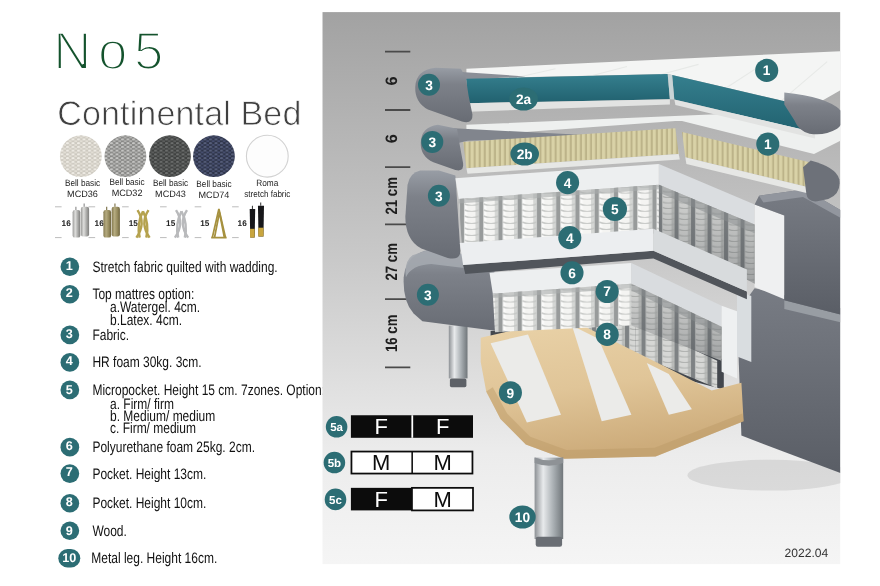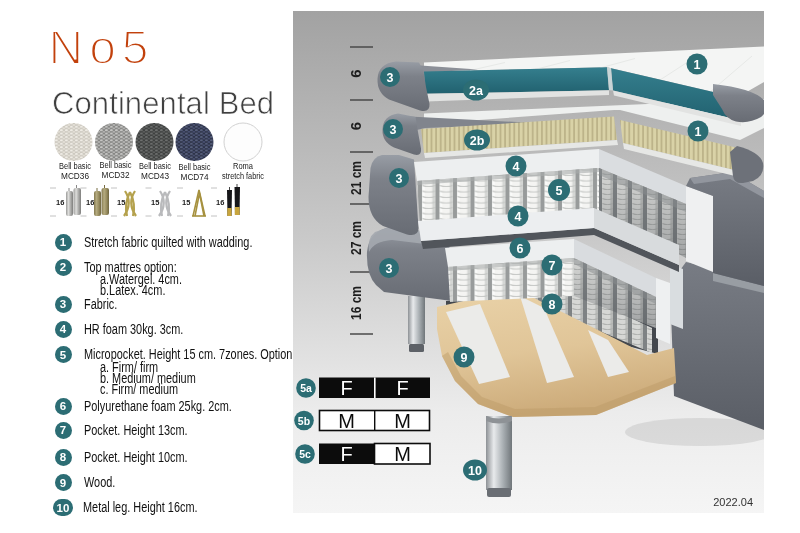--- a/index.html
+++ b/index.html
@@ -11,21 +11,21 @@
        font-size:11.5px;font-weight:bold;display:flex;align-items:center;justify-content:center;
        flex:0 0 auto;}
   .itxt{font-size:13.8px;color:#111;margin-left:12.5px;white-space:nowrap;
         display:inline-block;transform:scaleX(0.79);transform-origin:0 50%;}
   .sub{position:absolute;font-size:13.8px;color:#111;white-space:nowrap;
        transform:scaleX(0.79);transform-origin:0 50%;}
 </style>
 </head>
 <body>
 
-<div class="abs" style="left:48.5px;top:24px;font-size:48px;color:#c2410c;letter-spacing:6px;line-height:1;-webkit-text-stroke:2px #ffffff;">No5</div>
+<div class="abs" style="left:48.5px;top:24px;font-size:48px;color:#14532d;letter-spacing:6px;line-height:1;-webkit-text-stroke:2px #ffffff;">No5</div>
 
 <div class="abs" style="left:52px;top:88px;font-size:31px;color:#404040;line-height:1;letter-spacing:0.1px;-webkit-text-stroke:0.7px #ffffff;">Continental Bed</div>
 
 <svg class="abs" style="left:40px;top:115px;" width="250" height="115" viewBox="40 115 250 115">
   <defs>
     <pattern id="weave1" width="5" height="3.4" patternUnits="userSpaceOnUse">
       <rect width="5" height="3.4" fill="#cdc9c0"></rect>
       <ellipse cx="1.4" cy="1" rx="1.5" ry="0.9" fill="#efece5"></ellipse>
       <ellipse cx="3.9" cy="2.6" rx="1.5" ry="0.9" fill="#e3dfd6"></ellipse>
     </pattern>

